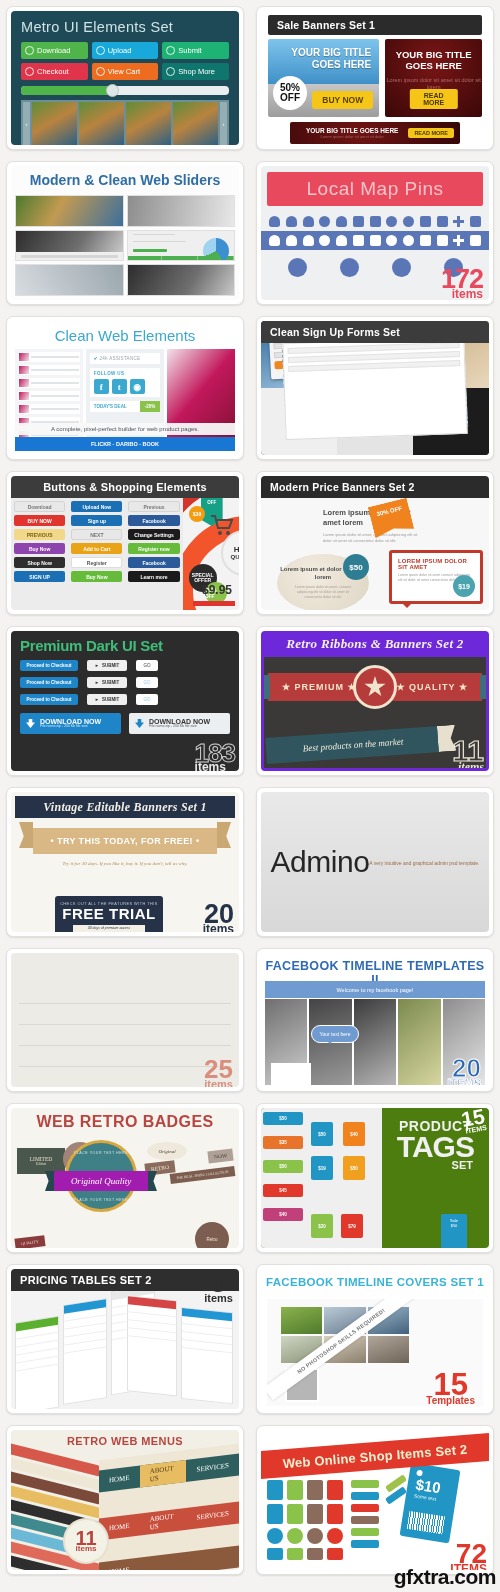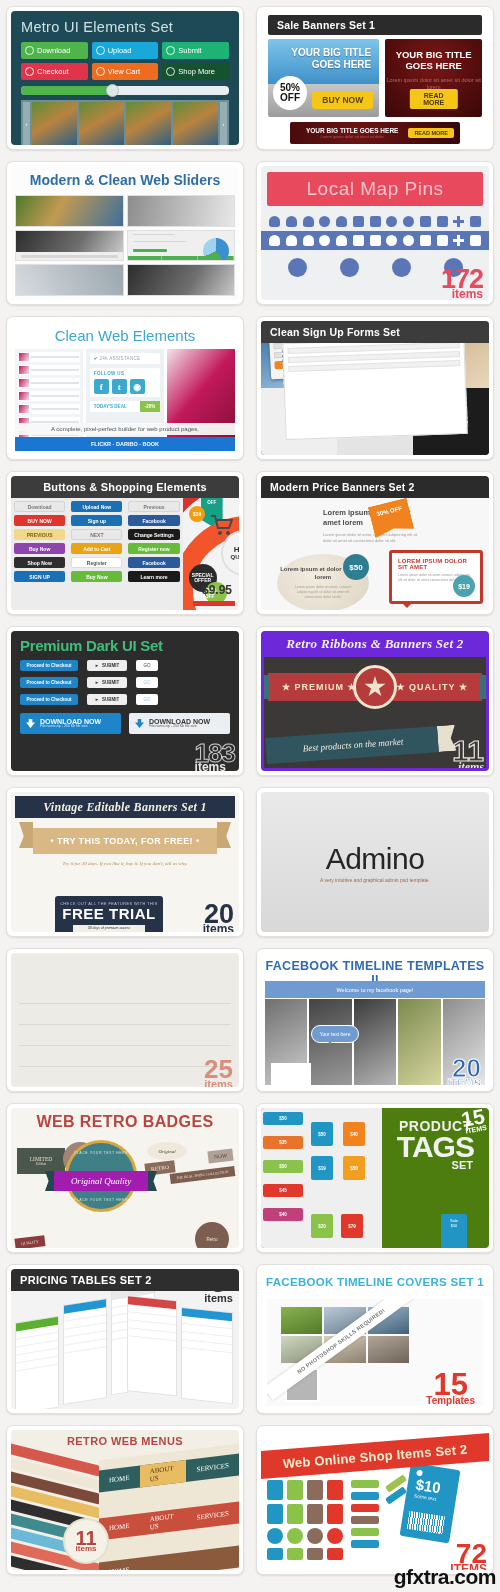--- a/index.html
+++ b/index.html
@@ -40,21 +40,21 @@
   .body { position:absolute; left:0; right:0; top:22px; bottom:0; overflow:hidden; }
 
   
   .metro { background:#1d4a56; position:absolute; inset:0; padding:8px 10px; }
   .metro h2 { color:#cfe2e6; font-size:14.5px; font-weight:normal; letter-spacing:.3px; }
   .mbtns { display:grid; grid-template-columns:repeat(3,1fr); gap:4px; margin-top:7px; }
   .mbtn { height:17px; border-radius:2px; color:#fff; font-size:7.5px;
           display:flex; align-items:center; gap:3px; padding-left:4px; white-space:nowrap;}
   .mbtn i { width:9px;height:9px;border-radius:50%;border:1.3px solid rgba(255,255,255,.85); flex:none;}
   .c-green{background:#4fb449}.c-cyan{background:#18a9da}.c-green2{background:#1db374}
-  .c-red{background:#e0344b}.c-orange{background:#ed6c1f}.c-purple{background:#14532d}
+  .c-red{background:#e0344b}.c-orange{background:#ed6c1f}.c-purple{background:#0f766e}
   .slider { margin-top:6px; height:9px; background:#e9eef0; border-radius:4px; position:relative; }
   .slider .fill { position:absolute; left:0; top:0; bottom:0; width:43%; background:#4fb449; border-radius:4px; }
   .slider .knob { position:absolute; left:41%; top:-2px; width:13px;height:13px;border-radius:50%;
                   background:#dfe6e8; border:1px solid #b9c4c8;}
   .thumbs { margin-top:5px; height:48px; background:#6e8f98; display:flex; gap:2px; padding:2px;}
   .thumbs div { flex:1; background:linear-gradient(150deg,#5d8d3a,#b9833f 45%,#2a5f86); }
   .thumbs .arr { flex:none; width:7px; background:#95aeb4; color:#fff; font-size:6px;
                  display:flex;align-items:center;justify-content:center;}
 
   
@@ -301,21 +301,21 @@
                border:2px solid #253248; border-radius:3px; text-align:center; padding-top:4px;}
   .freetrial .top{font-size:3.8px;color:#c6cbd6;letter-spacing:.5px;}
   .freetrial .big{font-size:15px;color:#fff;font-weight:bold;letter-spacing:.5px;line-height:1.1;}
   .freetrial .pill{margin:2px auto 0;width:72px;height:7px;background:#f3efe4;color:#253248;font-size:3.5px;
                    display:flex;align-items:center;justify-content:center;font-style:italic;}
   .n20 { position:absolute; right:5px; bottom:-3px; color:#253248; font-weight:bold; line-height:.8; text-align:right;}
   .n20 .n{font-size:27px;} .n20 .w{font-size:12px;display:block;}
 
   
   .adm { position:absolute; inset:0; background:linear-gradient(#e9e9e9,#d8d8d8);
-         display:flex; flex-direction:column; align-items:center; justify-content:center;}
+         display:flex; align-items:center; justify-content:center;}
   .adm h2 { font-size:30px; color:#262626; font-weight:normal; letter-spacing:-.5px;}
   .adm p { font-size:5px; color:#9c6b4a; margin-top:1px; }
 
   
   .hdv { position:absolute; inset:0; background:#ecebe6; }
   .hdv h2 { text-align:center; color:#d98e7e; font-size:15px; font-weight:bold; padding:6px 0 4px; letter-spacing:.2px;}
   .hlines { position:absolute; left:8px; right:8px; top:30px; bottom:0; }
   .hline { height:21px; border-bottom:1px solid #d9d8d2; }
   .n25 { position:absolute; right:6px; bottom:-2px; color:#d98e7e; font-weight:bold; line-height:.8; text-align:right;}
   .n25 .n{font-size:26px;} .n25 .w{font-size:11px;display:block;}

